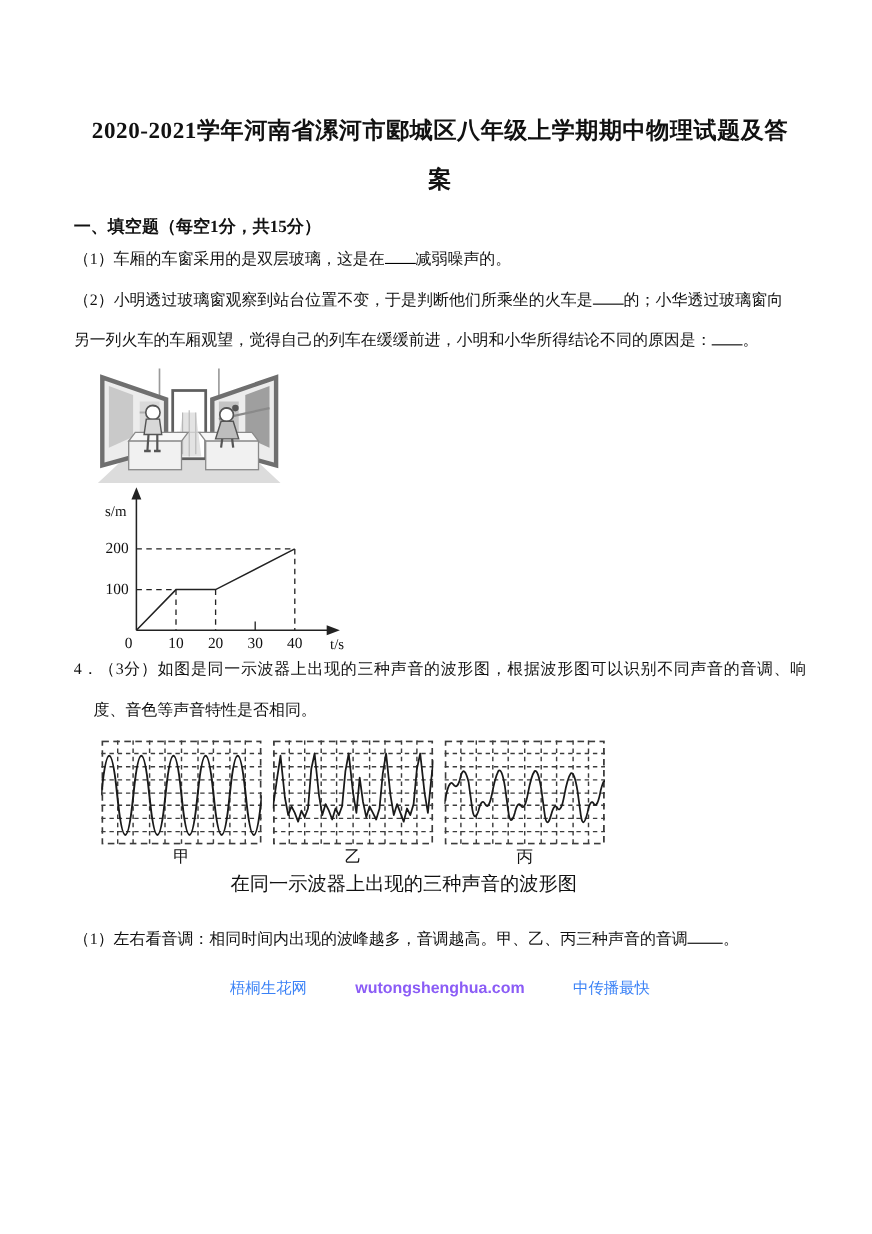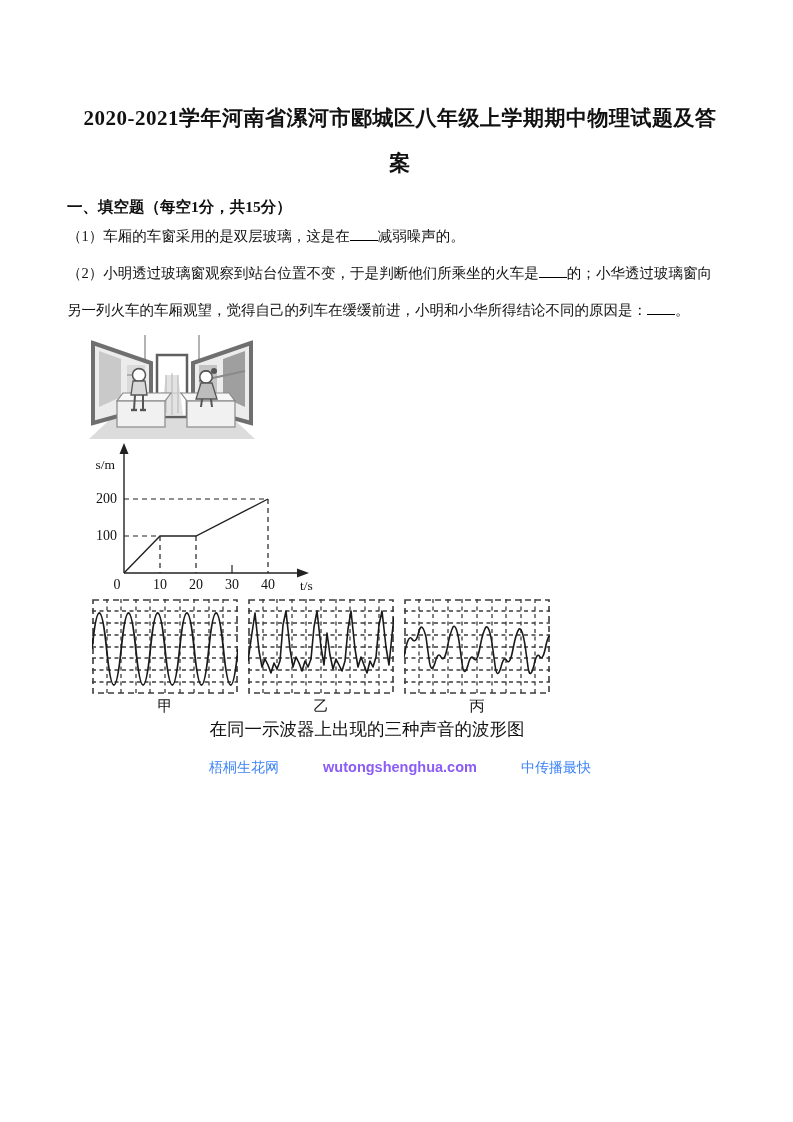--- a/index.html
+++ b/index.html
@@ -142,20 +142,21 @@
       <text x="38" y="99" class="tick-label" text-anchor="end">100</text>
       <text x="38" y="148" class="tick-label" text-anchor="middle">0</text>
       <text x="81" y="148" class="tick-label" text-anchor="middle">10</text>
       <text x="117" y="148" class="tick-label" text-anchor="middle">20</text>
       <text x="153" y="148" class="tick-label" text-anchor="middle">30</text>
       <text x="189" y="148" class="tick-label" text-anchor="middle">40</text>
     </svg>
   </div>
 
 
+  <p class="q">4．（3分）如图是同一示波器上出现的三种声音的波形图，根据波形图可以识别不同声音的音调、响度、音色等声音特性是否相同。</p>
 
   <div class="fig-wave">
     <div class="wave-row">
       <svg class="wave-panel" viewBox="0 0 146 95">
         <defs>
           <path id="wave-grid" d="M15,0 V95 M29,0 V95 M44,0 V95 M58,0 V95 M73,0 V95 M88,0 V95 M102,0 V95 M117,0 V95 M131,0 V95 M0,12 H146 M0,24 H146 M0,36 H146 M0,48 H146 M0,59 H146 M0,71 H146 M0,83 H146" fill="none" stroke="#3c3c3c" stroke-width="1.3" stroke-dasharray="4,3.5"></path>
           <rect id="wave-border" x="1" y="1" width="144" height="93" fill="none" stroke="#3c3c3c" stroke-width="1.6" stroke-dasharray="6,4"></rect>
         </defs>
         <use href="#wave-grid"></use>
         <use href="#wave-border"></use>
@@ -173,20 +174,21 @@
       </svg>
     </div>
     <div class="wave-labels">
       <span>甲</span>
       <span>乙</span>
       <span>丙</span>
     </div>
     <div class="wave-caption">在同一示波器上出现的三种声音的波形图</div>
   </div>
 
+  <p class="sub subq"><span>（1）左右看音调：相同时间内出现的波峰越多，音调越高。甲、乙、丙三种声音的音调</span><span class="blank wide"></span><span>。</span></p>
 
   <div class="footer">
     <span class="site-name">梧桐生花网</span>
     <span class="site-url">wutongshenghua.com</span>
     <span class="suffix">中传播最快</span>
   </div>
 
 </div>
 
 </body></html>

